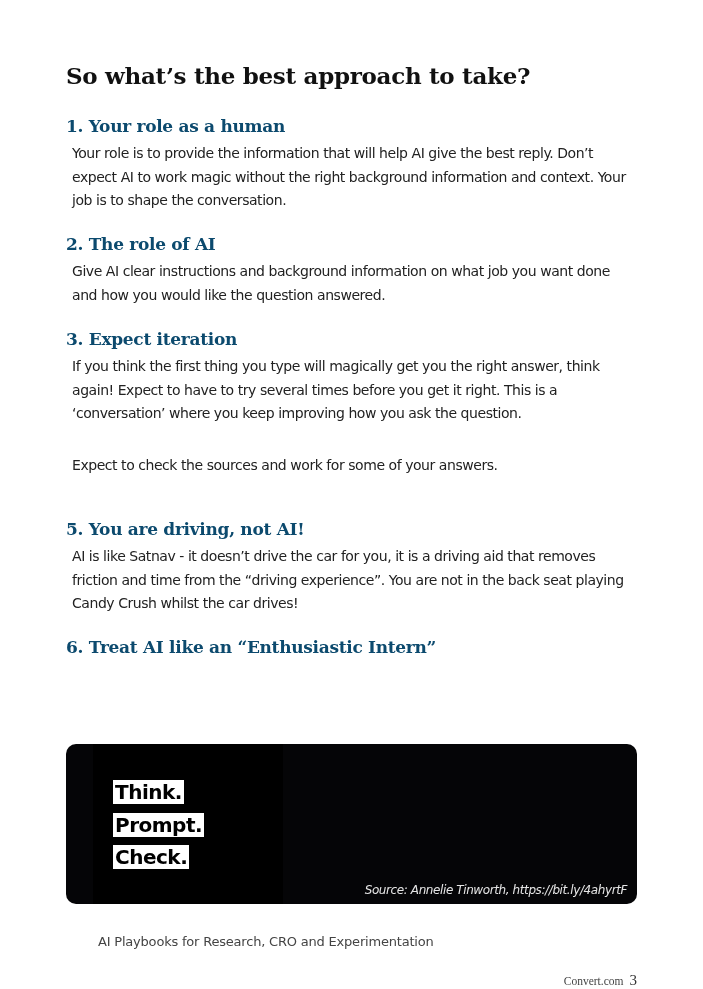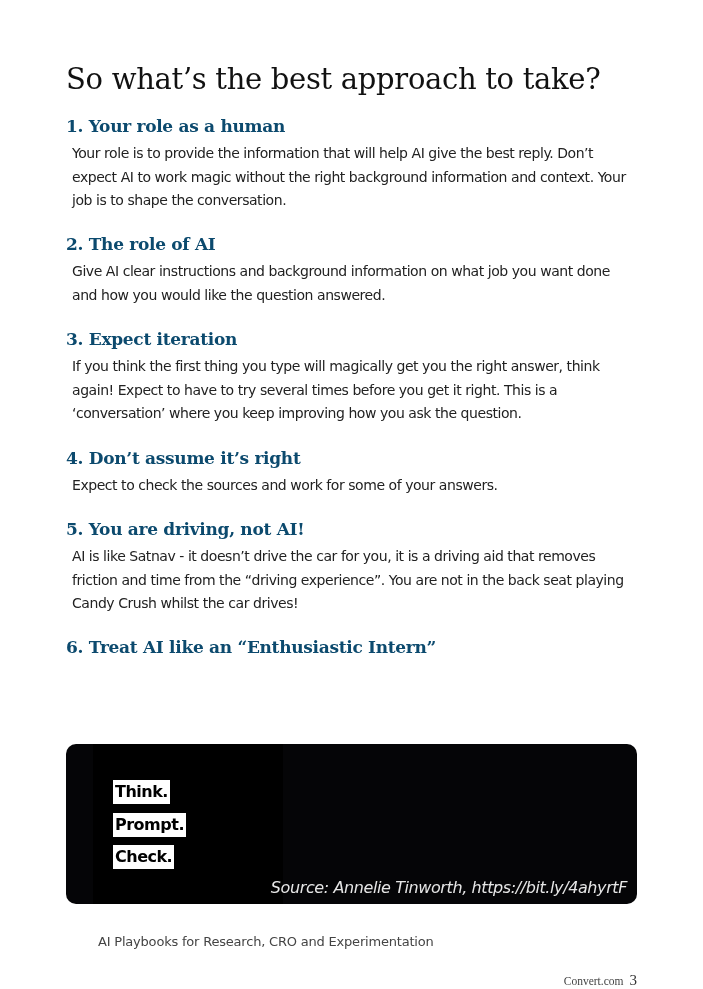--- a/index.html
+++ b/index.html
@@ -1,25 +1,25 @@
 <!DOCTYPE html>
 <html><head>
 <meta charset="utf-8">
 <style>
   html, body { margin:0; padding:0; background:#ffffff; }
   body { width:703px; height:989px; position:relative; overflow:hidden; color:#1a1a1a; }
   .page { position:absolute; left:66px; top:0; width:572px; }
-  .title { position:absolute; left:0; top:62px; font-family:"DejaVu Serif", serif; font-weight:normal; font-size:29px; color:#111; margin:0; letter-spacing:-0.3px; white-space:nowrap; }
+  .title { position:absolute; left:0; top:62px; font-family:"DejaVu Serif", serif; font-weight:bold; font-size:23px; color:#111; margin:0; letter-spacing:-0.3px; white-space:nowrap; }
   .section { position:absolute; left:0; width:575px; }
   .section h2 { font-family:"DejaVu Serif", serif; font-weight:bold; font-size:17px; margin:0 0 2px 0; color:#0c4a6e; letter-spacing:-0.3px; white-space:nowrap; }
   .section p { font-family:"DejaVu Sans", sans-serif; font-size:14px; line-height:23.5px; margin:6px; color:#222; letter-spacing:-0.45px; }
   .banner { position:absolute; left:66px; top:744px; width:571px; height:160px; background:#050507; border-radius:10px; overflow:hidden; }
   .banner-inner { position:absolute; left:27px; top:0; width:190px; height:160px; background:#000; }
-  .tag { position:absolute; left:47px; background:#fff; color:#000; font-family:"DejaVu Sans", sans-serif; font-weight:bold; font-size:16px; line-height:24px; padding:0 2px; letter-spacing:-0.5px; }
-  .source { position:absolute; right:10px; bottom:7px; color:#e6e6e6; font-family:"DejaVu Sans", sans-serif; font-style:italic; font-size:16px; letter-spacing:-0.4px; }
+  .tag { position:absolute; left:47px; background:#fff; color:#000; font-family:"DejaVu Sans", sans-serif; font-weight:bold; font-size:20px; line-height:24px; padding:0 2px; letter-spacing:-0.5px; }
+  .source { position:absolute; right:10px; bottom:7px; color:#e6e6e6; font-family:"DejaVu Sans", sans-serif; font-style:italic; font-size:12px; letter-spacing:-0.4px; }
   .footer-left { position:absolute; left:66px; top:934px; font-family:"DejaVu Sans", sans-serif; font-size:13px; color:#444; letter-spacing:-0.2px;margin-left:32px; }
   .footer-right { position:absolute; right:66px; top:972px; font-family:Liberation Serif, serif; font-size:11.5px; color:#444; }
   .footer-right .pg { font-size:15px; margin-left:6px; color:#333; }
 </style>
 </head>
 <body>
 
 <div class="page">
   <h1 class="title">So what’s the best approach to take?</h1>
 
@@ -32,21 +32,20 @@
     <h2>2. The role of AI</h2>
     <p>Give AI clear instructions and background information on what job you want done and how you would like the question answered.</p>
   </div>
 
   <div class="section" style="top:329px">
     <h2>3. Expect iteration</h2>
     <p>If you think the first thing you type will magically get you the right answer, think again! Expect to have to try several times before you get it right. This is a ‘conversation’ where you keep improving how you ask the question.</p>
   </div>
 
   <div class="section" style="top:448px">
-    <h2>4. Don’t assume it’s right</h2>
     <p>Expect to check the sources and work for some of your answers.</p>
   </div>
 
   <div class="section" style="top:519px">
     <h2>5. You are driving, not AI!</h2>
     <p>AI is like Satnav - it doesn’t drive the car for you, it is a driving aid that removes friction and time from the “driving experience”. You are not in the back seat playing Candy Crush whilst the car drives!</p>
   </div>
 
   <div class="section" style="top:637px">
     <h2>6. Treat AI like an “Enthusiastic Intern”</h2>

